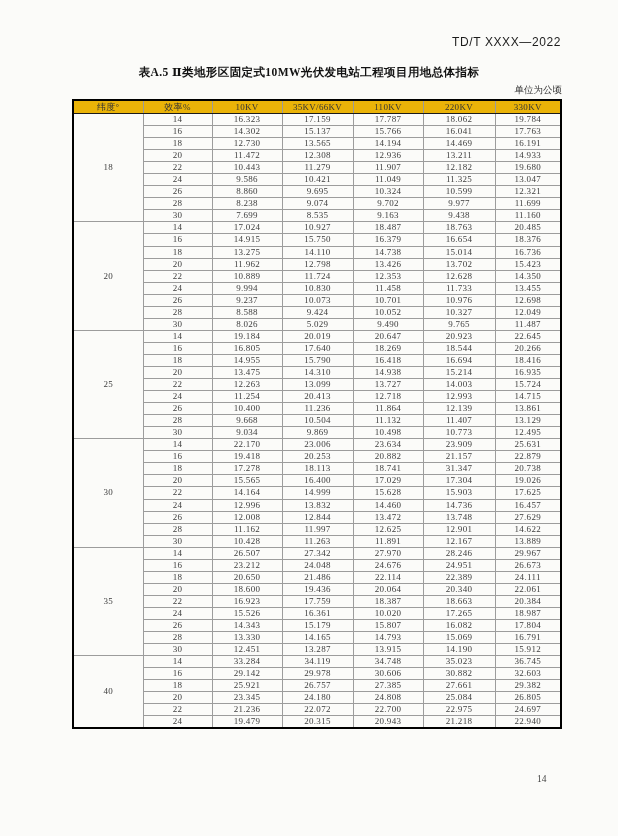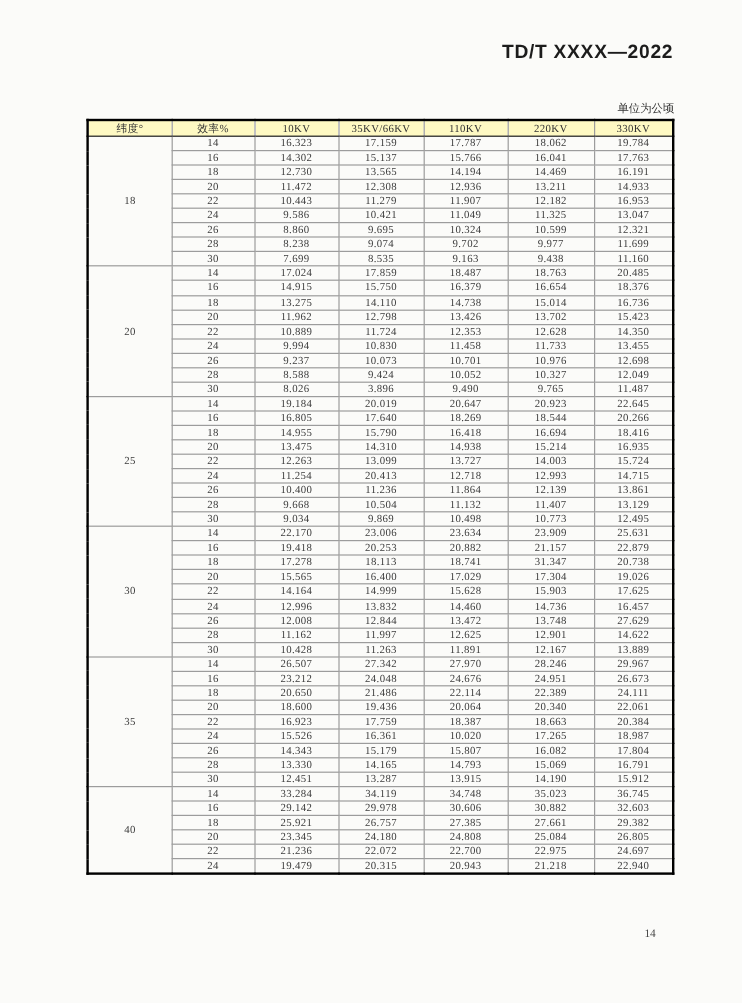--- a/index.html
+++ b/index.html
@@ -9,25 +9,25 @@
     font-family: "Liberation Serif", "DejaVu Serif", serif;
     color: #2f2f2f;
     position: relative;
     overflow: hidden;
   }
   .page { position: absolute; inset: 0; }
 
   .doc-code {
     position: absolute;
     top: 35px; right: 57px;
-    font-size: 16px;
+    font-size: 12px;
     letter-spacing: 0.6px;
     color: #1c1c1c;
     font-family: "Liberation Sans", "DejaVu Sans", sans-serif;
-    font-weight: 700;
+    font-weight: 400;
   }
 
   .table-title {
     position: absolute;
     top: 65px; left: 0; right: 0;
     text-align: center;
     font-weight: bold;
     font-size: 11.5px;
     color: #121212;
     letter-spacing: 0.4px;
@@ -57,40 +57,41 @@
     height: 11.05px;
     padding: 0;
     line-height: 1;
     letter-spacing: 0.3px;
     overflow: hidden;
     white-space: nowrap;
   }
   table.land-use-table thead td {
     height: 12px;
     border-bottom: 1.6px solid #1a1a1a;
-    background: #fef9c3;
+    background: #eab308;
     color: #333;
   }
   table.land-use-table tr.group-start td { border-top: 1.6px solid #1a1a1a; }
   table.land-use-table td.lat-cell { border-right: 1px solid #9c9c9c; color: #3d3d3d; }
 
   .page-number {
     position: absolute;
     top: 774px; left: 537px;
     font-size: 9.5px;
     color: #444;
   }
 </style>
 </head>
 <body>
 
 <div class="page">
 
   <div class="doc-code">TD/T XXXX—2022</div>
 
+  <div class="table-title">表A.5  Ⅱ类地形区固定式10MW光伏发电站工程项目用地总体指标</div>
 
   <div class="unit-note">单位为公顷</div>
 
   <table class="land-use-table">
     <colgroup>
       <col style="width:70px">
       <col style="width:69px">
       <col style="width:70px">
       <col style="width:71px">
       <col style="width:70px">
@@ -141,21 +142,21 @@
           <td>12.936</td>
           <td>13.211</td>
           <td>14.933</td>
         </tr>
         <tr>
           <td>22</td>
           <td>10.443</td>
           <td>11.279</td>
           <td>11.907</td>
           <td>12.182</td>
-          <td>16.953</td>
+          <td>19.680</td>
         </tr>
         <tr>
           <td>24</td>
           <td>9.586</td>
           <td>10.421</td>
           <td>11.049</td>
           <td>11.325</td>
           <td>13.047</td>
         </tr>
         <tr>
@@ -179,21 +180,21 @@
           <td>7.699</td>
           <td>8.535</td>
           <td>9.163</td>
           <td>9.438</td>
           <td>11.160</td>
         </tr>
         <tr class="group-start">
           <td rowspan="9" class="lat-cell">20</td>
           <td>14</td>
           <td>17.024</td>
-          <td>17.859</td>
+          <td>10.927</td>
           <td>18.487</td>
           <td>18.763</td>
           <td>20.485</td>
         </tr>
         <tr>
           <td>16</td>
           <td>14.915</td>
           <td>15.750</td>
           <td>16.379</td>
           <td>16.654</td>
@@ -243,21 +244,21 @@
           <td>28</td>
           <td>8.588</td>
           <td>9.424</td>
           <td>10.052</td>
           <td>10.327</td>
           <td>12.049</td>
         </tr>
         <tr>
           <td>30</td>
           <td>8.026</td>
-          <td>3.896</td>
+          <td>5.029</td>
           <td>9.490</td>
           <td>9.765</td>
           <td>11.487</td>
         </tr>
         <tr class="group-start">
           <td rowspan="9" class="lat-cell">25</td>
           <td>14</td>
           <td>19.184</td>
           <td>20.019</td>
           <td>20.647</td>

